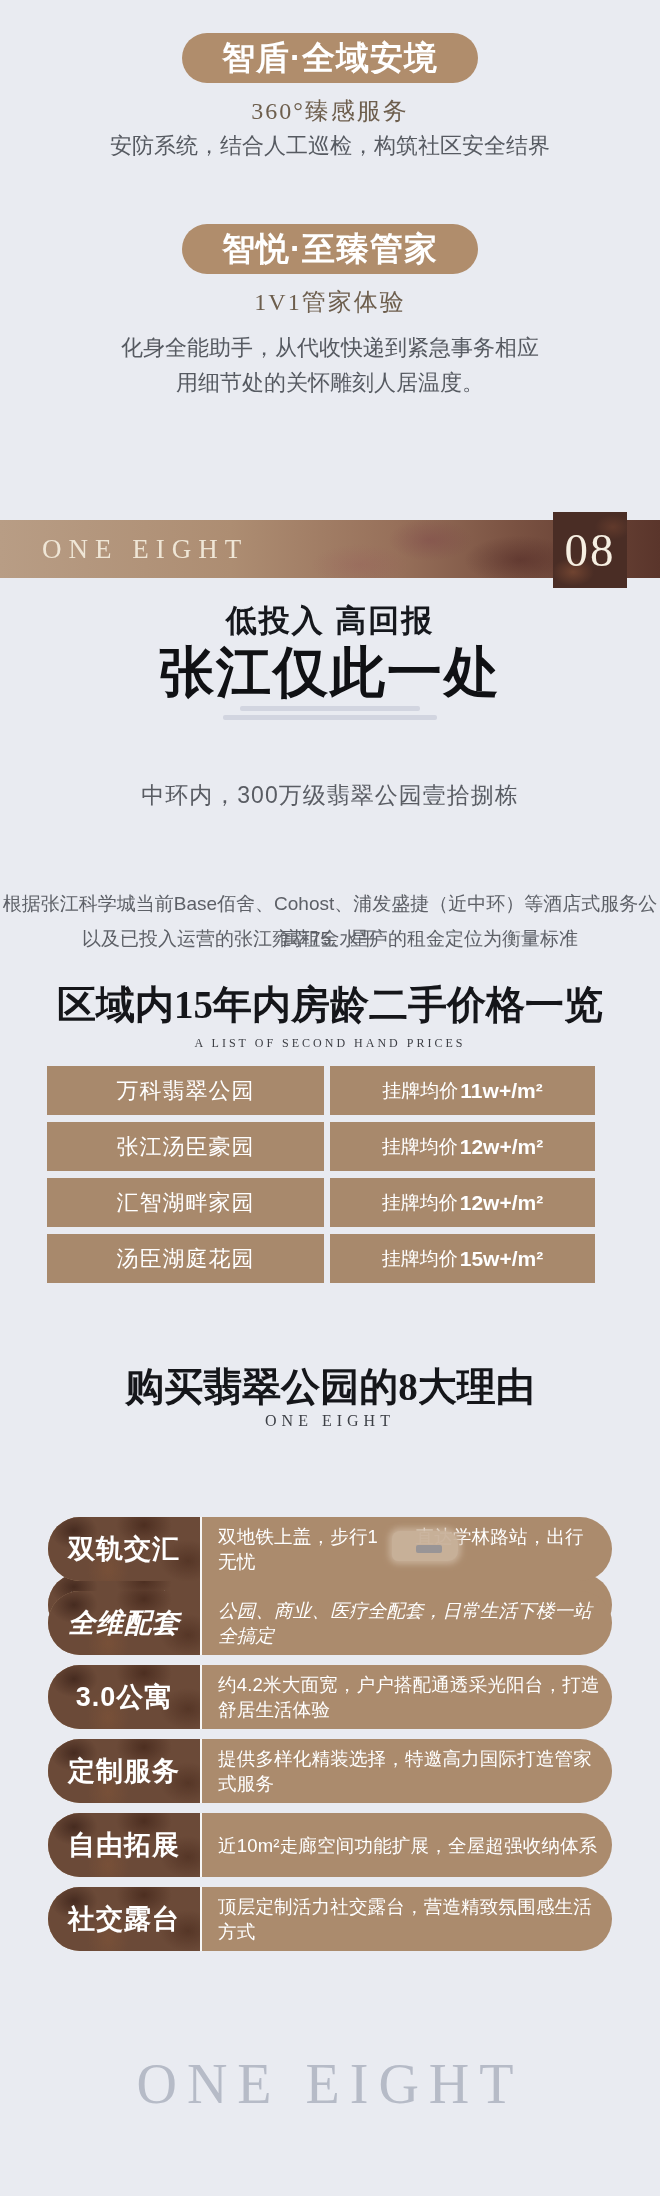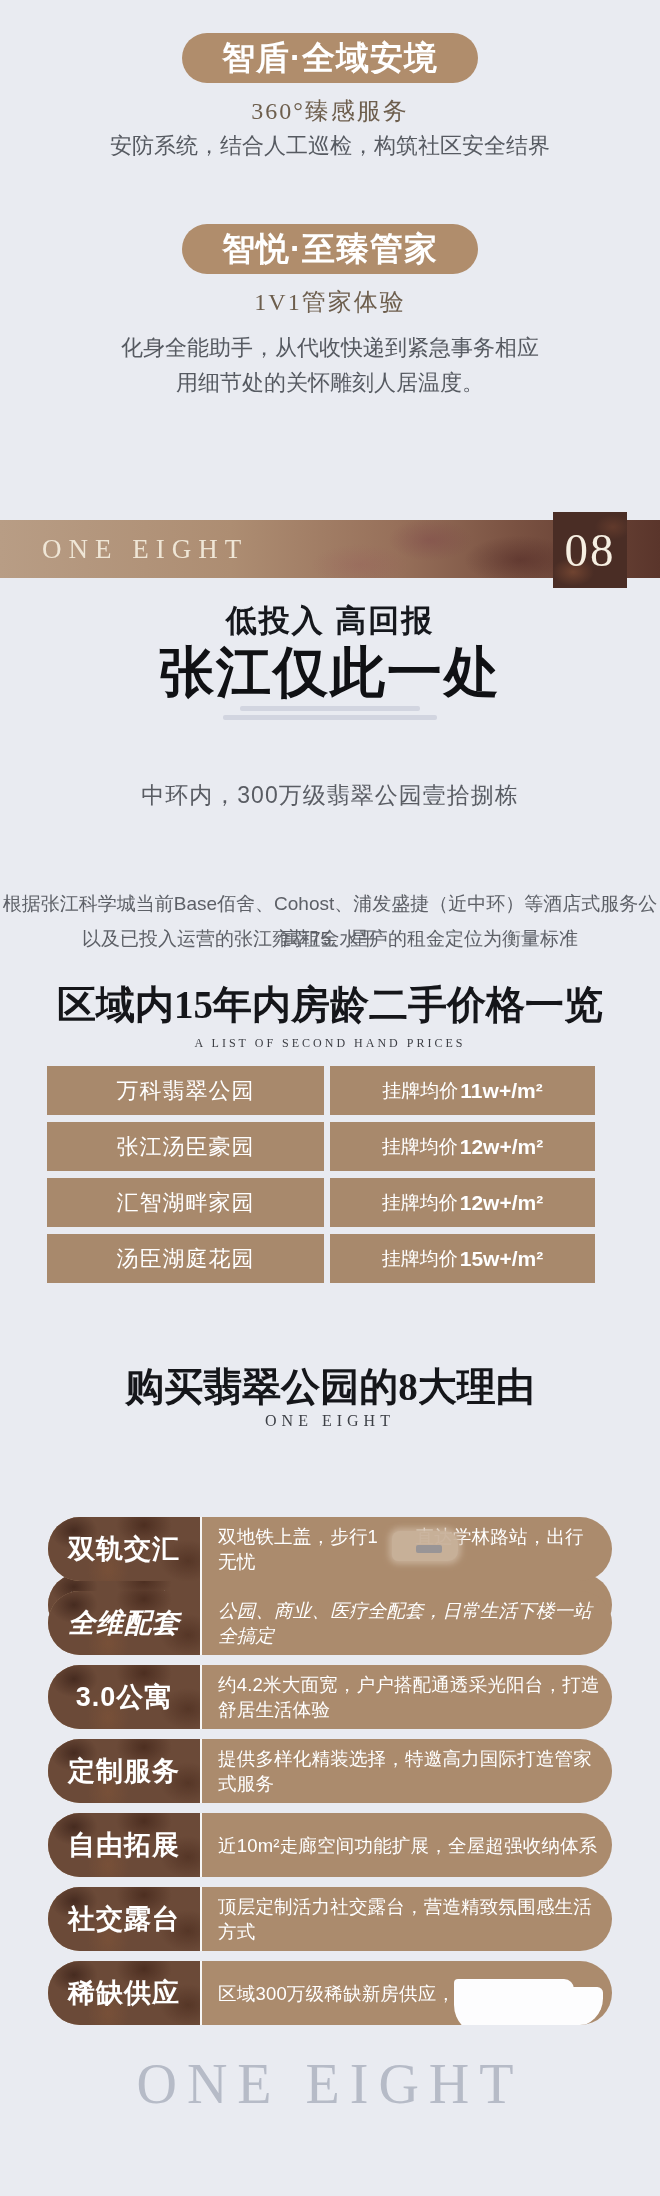--- a/index.html
+++ b/index.html
@@ -189,24 +189,16 @@
       </div>
   </div>
 
   <div class="reason" style="top:1887px;">
     <div class="r-label">社交露台</div>
     <div class="r-desc">
         <span>顶层定制活力社交露台，营造精致氛围感生活方式</span>
       </div>
   </div>
 
-  <div class="reason" style="top:1961px;">
-    <div class="r-label">稀缺供应</div>
-    <div class="r-desc">
-        <span>区域300万级稀缺新房供应，</span>
-      <span class="blob blob-a"></span>
-      <span class="blob blob-b"></span>
-    </div>
-  </div>
 
   <div class="abs ctr watermark" style="top:2052px;">ONE EIGHT</div>
 
 </div>
 
 </body></html>

